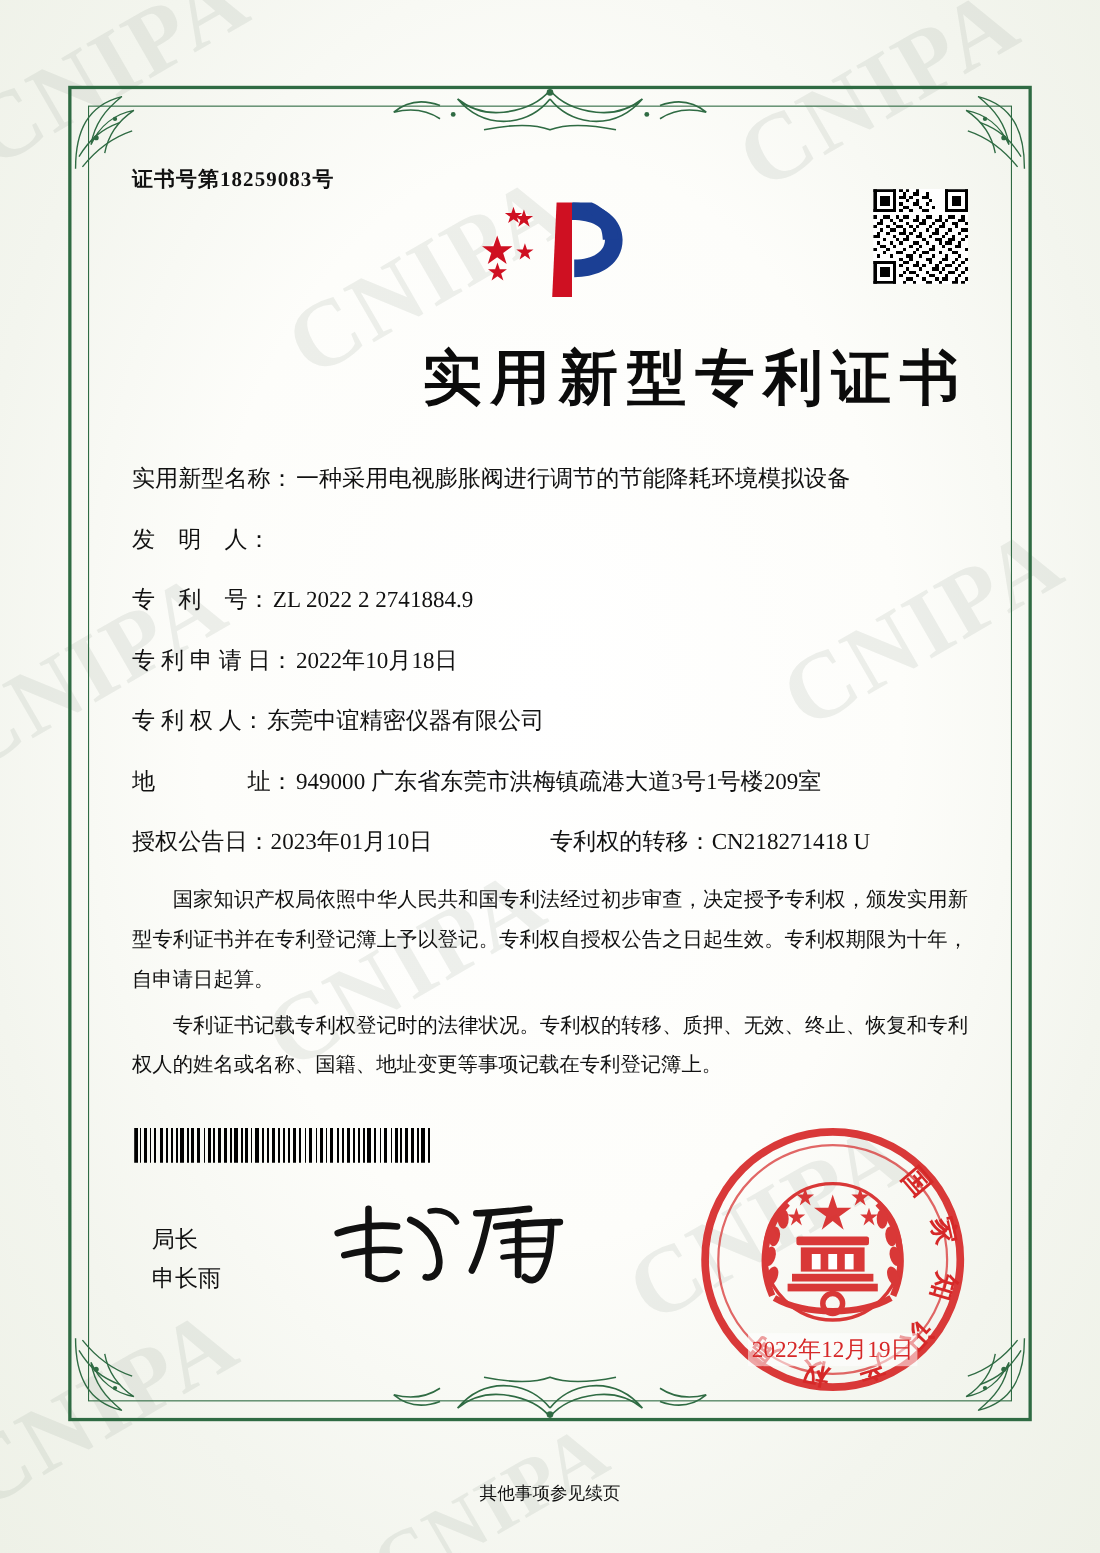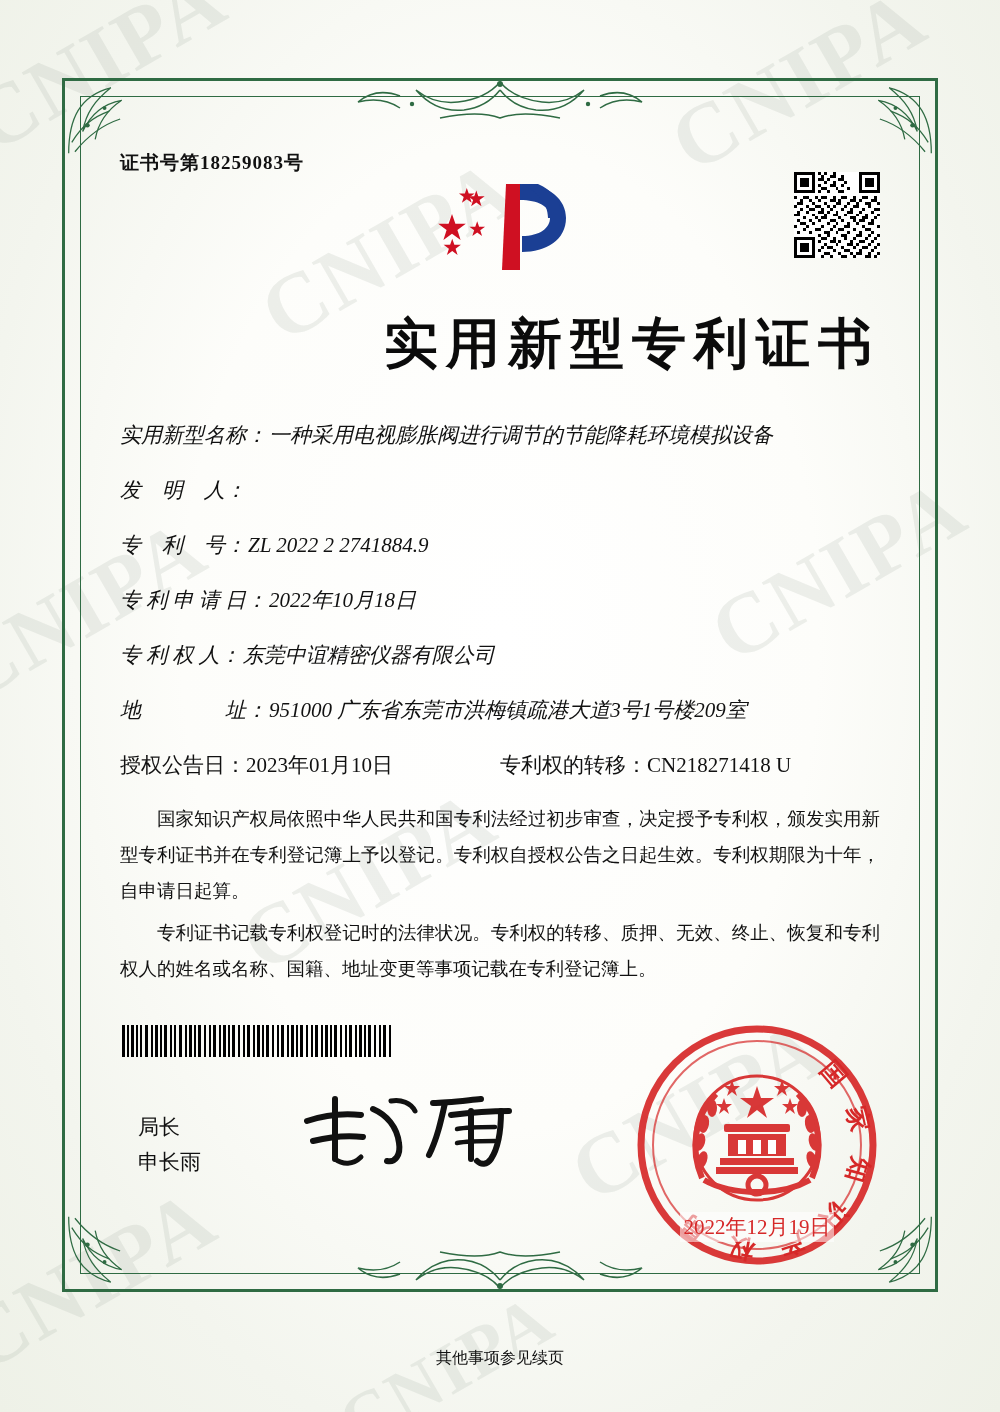--- a/index.html
+++ b/index.html
@@ -137,21 +137,20 @@
 
   .fields {
     margin-top: 40px;
   }
   .field {
     display: flex;
     align-items: baseline;
     font-size: 21px;
     margin-bottom: 27px;
     color: #111;
-    font-style: italic;
   }
   .field .lbl {
     flex: 0 0 auto;
     white-space: pre;
   }
   .field .val {
     flex: 1 1 auto;
     margin-left: 2px;
   }
   .field-row2 {
@@ -546,21 +545,21 @@
       <div class="field">
         <span class="lbl">专 利 申 请 日：</span>
         <span class="val">2022年10月18日</span>
       </div>
       <div class="field">
         <span class="lbl">专 利 权 人：</span>
         <span class="val">东莞中谊精密仪器有限公司</span>
       </div>
       <div class="field">
         <span class="lbl">地　　　　址：</span>
-        <span class="val">951000 广东省东莞市洪梅镇疏港大道3号1号楼209室</span>
+        <span class="val">949000 广东省东莞市洪梅镇疏港大道3号1号楼209室</span>
       </div>
 
       <div class="field-row2">
         <span class="half">
           <span class="lbl">授权公告日：</span>
           <span>2023年01月10日</span>
         </span>
         <span class="half">
           <span class="lbl">专利权的转移：</span>
           <span>CN218271418 U</span>

